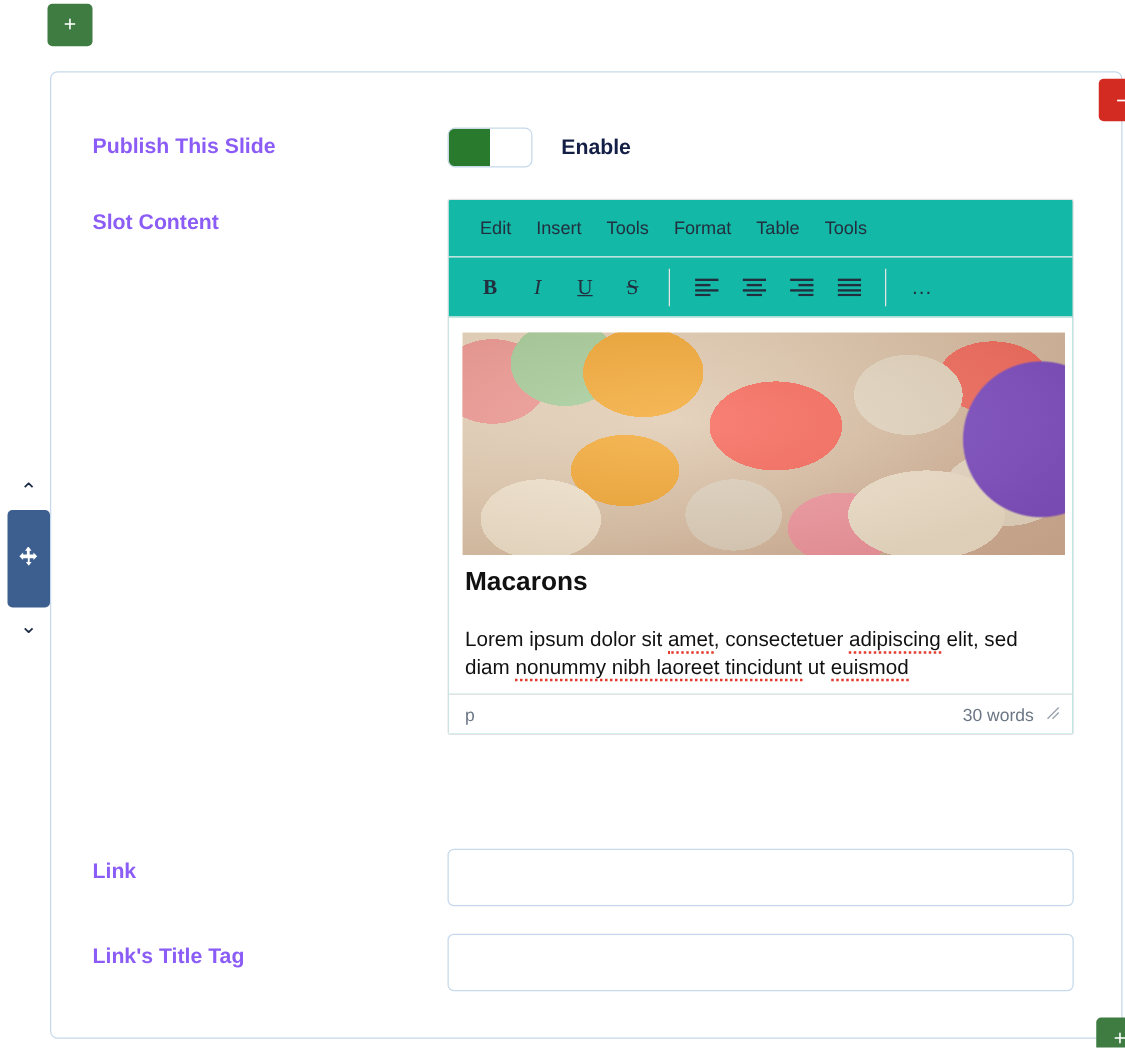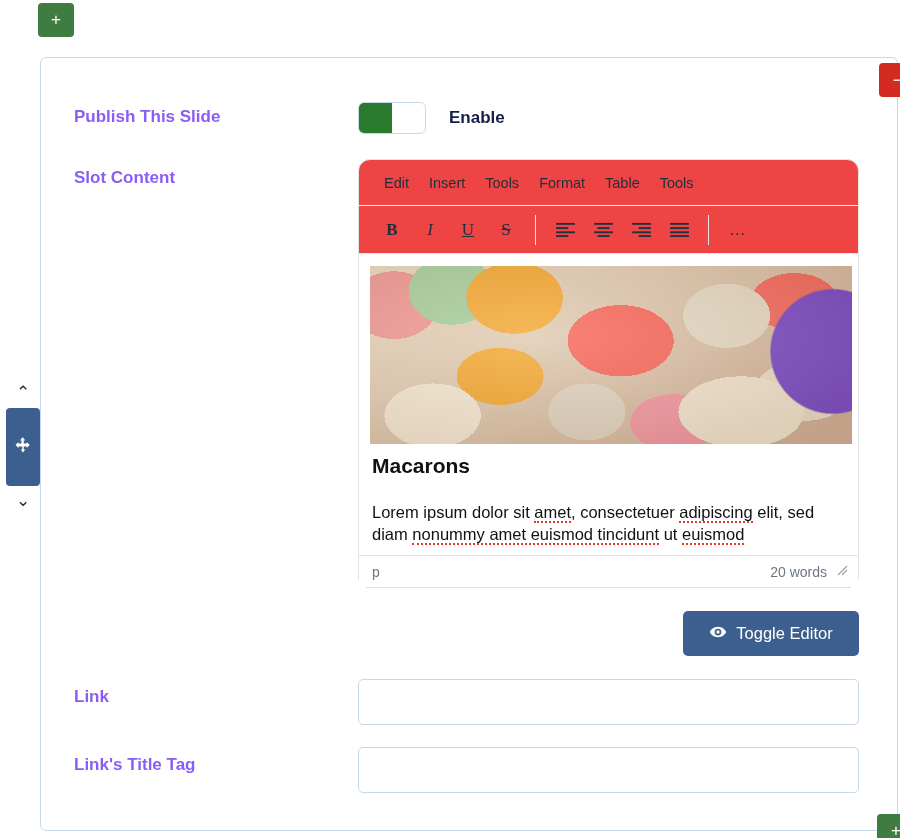--- a/index.html
+++ b/index.html
@@ -76,21 +76,21 @@
   }
   .toggle .fill { position: absolute; left: 0; top: 0; width: 50%; height: 100%; background: #2a7a2e; }
   .toggle-text {
     margin-left: 23px; color: #141f45; font-size: 17px; font-weight: 700;
   }
 
   
   .editor {
     position: absolute; left: 317px; top: 101px;
     width: 501px; height: 429px;
-    border: 1px solid #e3e3e3; background: #ef4444; border-radius: 12px;
+    border: 1px solid #e3e3e3; background: #14b8a6; border-radius: 2px;
     display: flex; flex-direction: column;
   }
   .menubar {
     display: flex; align-items: center; height: 46px; padding-left: 16px; gap: 2px;
     border-bottom: 1px solid #f2f2f2;
   }
   .menubar .mi {
     font-size: 14.5px; color: #222f3e; padding: 4px 9px; border-radius: 3px; cursor: pointer;
   }
   .toolbar {
@@ -262,46 +262,38 @@
         <div class="tb-btn dots">…</div>
       </div>
 
       <div class="ed-content">
         <div class="hero">
           <div class="shade"></div>
         </div>
         <div class="ed-h1">Macarons</div>
         <div class="ed-p">
           <span>Lorem ipsum dolor sit <span class="sp">amet</span>, consectetuer <span class="sp">adipiscing</span> elit,</span>
-          <span>sed diam <span class="sp">nonummy amet euismod tincidunt</span> ut <span class="sp">euismod</span></span>
+          <span>sed diam <span class="sp">nonummy nibh laoreet tincidunt</span> ut <span class="sp">euismod</span></span>
         </div>
       </div>
 
       <div class="statusbar">
         <span>p</span>
         <span style="display:flex;align-items:center;">
-          <span>20 words</span>
+          <span>30 words</span>
           <span class="resize-grip">
             <svg width="12" height="12" viewBox="0 0 12 12" stroke="#9aa3ad" stroke-width="1.2">
                 <line x1="11" y1="2" x2="2" y2="11"></line>
                 <line x1="11" y1="6" x2="6" y2="11"></line>
               </svg>
           </span>
         </span>
       </div>
     </div>
 
-    <button class="toggle-editor">
-      <span>
-        <svg width="18" height="18" viewBox="0 0 24 24" fill="#ffffff">
-            <path d="M12 5C6.5 5 2.2 9.1 1 12c1.2 2.9 5.5 7 11 7s9.8-4.1 11-7c-1.2-2.9-5.5-7-11-7zm0 11.5A4.5 4.5 0 1 1 12 7.5a4.5 4.5 0 0 1 0 9zm0-2.3a2.2 2.2 0 1 0 0-4.4 2.2 2.2 0 0 0 0 4.4z"></path>
-          </svg>
-      </span>
-      <span>Toggle Editor</span>
-    </button>
 
     <div class="label lbl-link">Link</div>
     <input class="tf tf-link" type="text" value="" placeholder="" style="">
 
     <div class="label lbl-title">Link's Title Tag</div>
     <input class="tf tf-title" type="text" value="" placeholder="" style="">
   </div>
 </div>
 
 </body></html>

